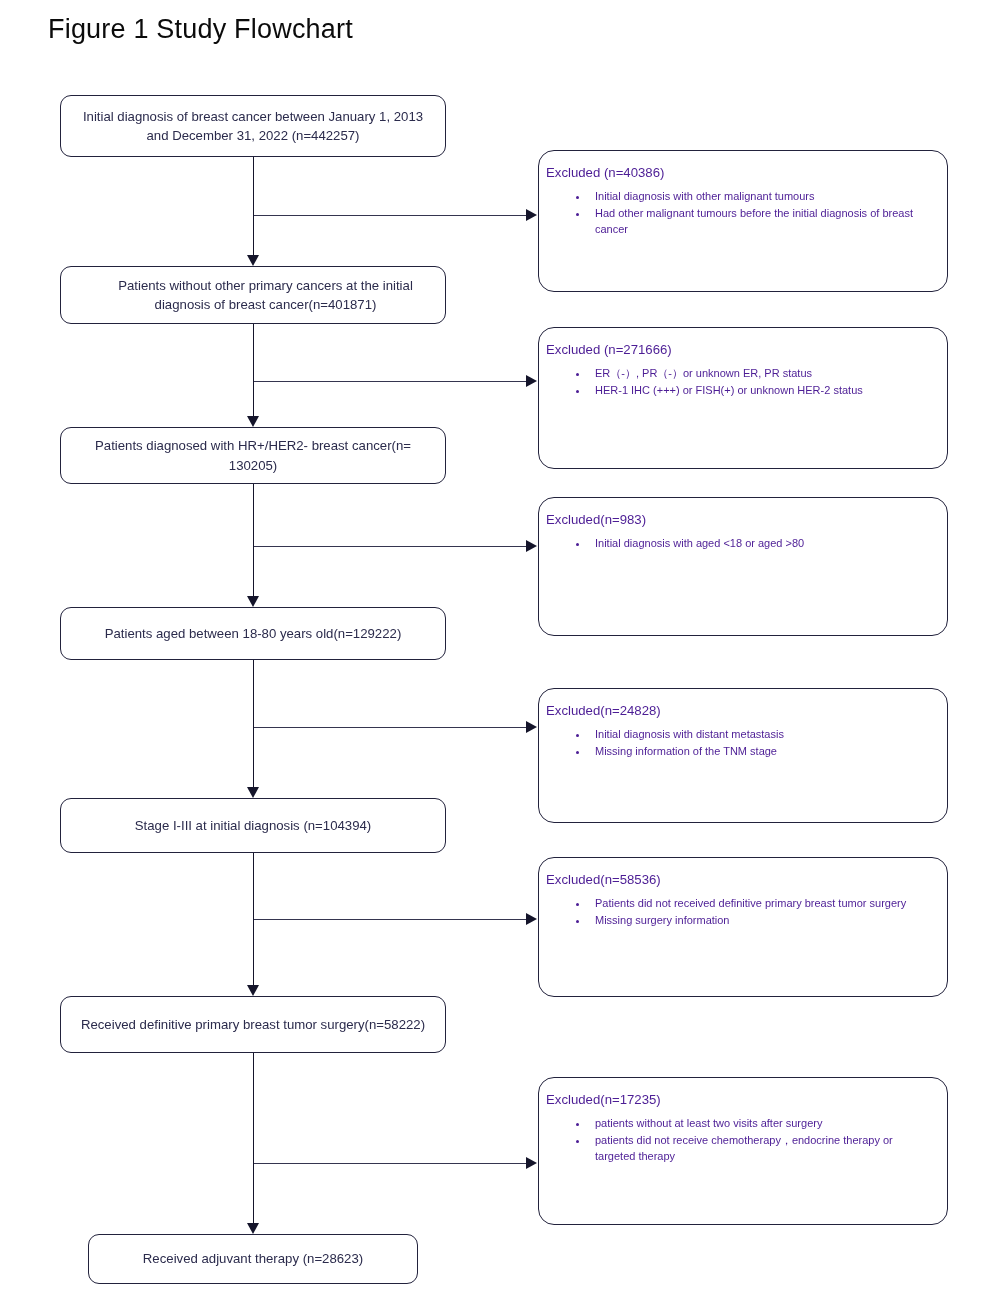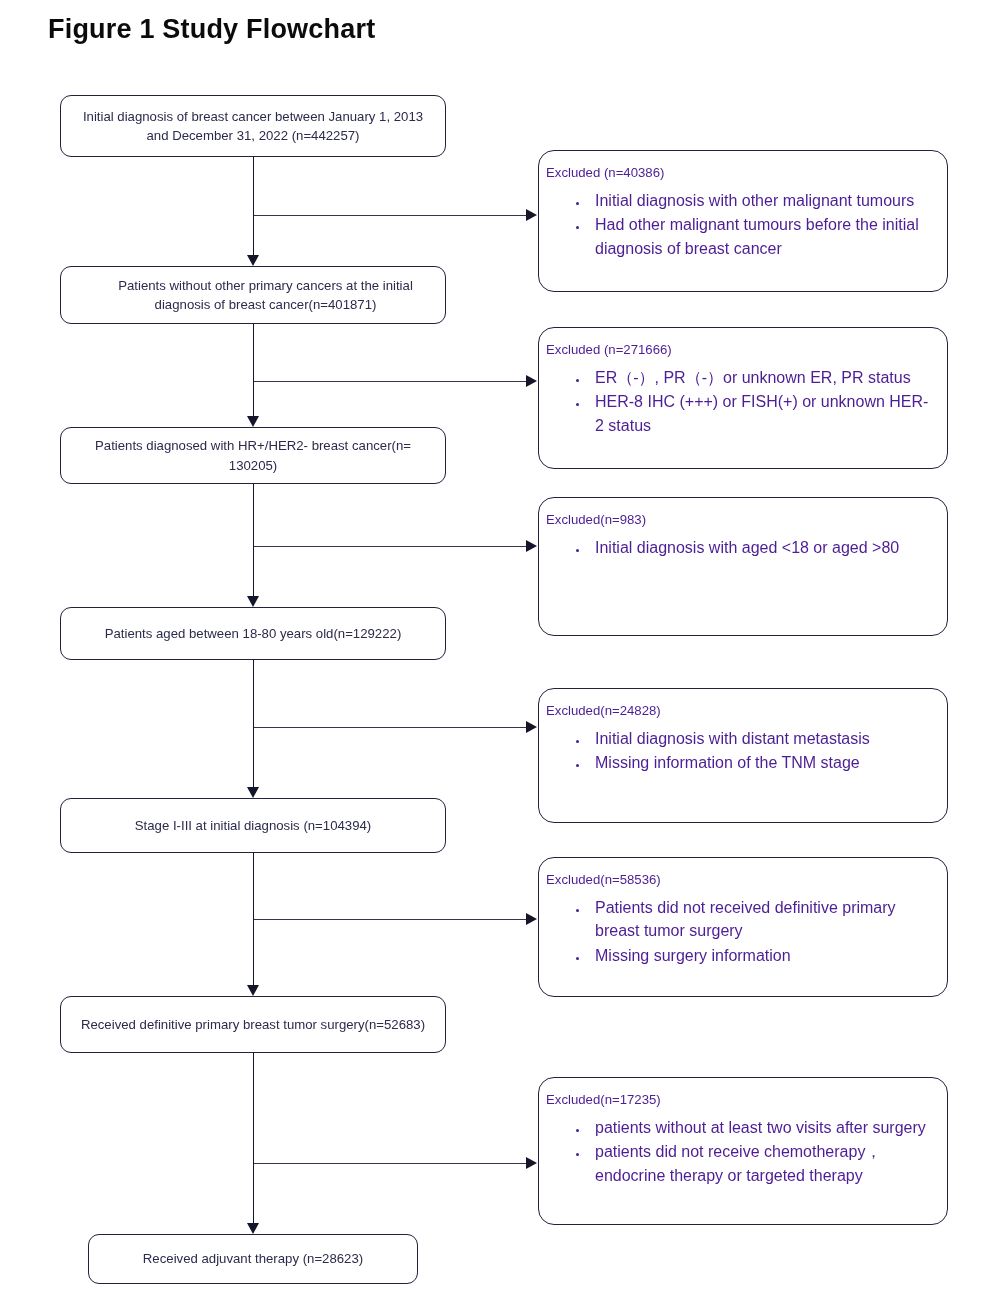--- a/index.html
+++ b/index.html
@@ -9,21 +9,21 @@
     font-family:"Liberation Sans","DejaVu Sans",sans-serif;
     color:#2b2b4c;
     position:relative;
     overflow:hidden;
     -webkit-font-smoothing:antialiased;
   }
   #figure-title{
     position:absolute;
     left:48px; top:14px;
     font-size:27px;
-    font-weight:bold;
+    font-weight:normal;
     color:#0b0b0b;
     letter-spacing:0.2px;
     font-family:"Liberation Sans","DejaVu Sans",sans-serif;
   }
 
   .flow-canvas{position:absolute;left:0;top:0;width:992px;height:1304px;border-radius:24px;}
 
   
   .node{
     position:absolute;
@@ -60,21 +60,21 @@
     margin:0 0 6px 0;
     padding-left:1px;
     white-space:nowrap;
   }
   .excl ul{
     margin:8px 0 0 0;
     padding-left:44px;
     list-style:disc;
   }
   .excl ul li{
-    font-size:16px;
+    font-size:11px;
     line-height:1.45;
     margin-bottom:1px;
     padding-left:6px;
   }
   .excl ul li::marker{font-size:11px;}
 
   
   .vline{
     position:absolute;
     width:0;
@@ -121,40 +121,40 @@
 
   <div class="node" style="left:60px; top:607px; width:386px; height:53px;">
     <span class="node-text">Patients aged between 18-80 years old(n=129222)</span>
   </div>
 
   <div class="node" style="left:60px; top:798px; width:386px; height:55px;">
     <span class="node-text">Stage I-III at initial diagnosis (n=104394)</span>
   </div>
 
   <div class="node" style="left:60px; top:996px; width:386px; height:57px;">
-    <span class="node-text">Received definitive primary breast tumor surgery(n=52683)</span>
+    <span class="node-text">Received definitive primary breast tumor surgery(n=58222)</span>
   </div>
 
   <div class="node" style="left:88px; top:1234px; width:330px; height:50px;text-align:center;">
     <span class="node-text">Received adjuvant therapy  (n=28623)</span>
   </div>
 
   <div class="excl" style="left:538px; top:150px; width:410px; height:142px;">
     <span class="excl-head">Excluded (n=40386)</span>
     <ul>
       <li>Initial diagnosis with other malignant tumours</li>
       <li>Had other malignant tumours before the initial diagnosis of breast cancer</li>
     </ul>
   </div>
 
   <div class="excl" style="left:538px; top:327px; width:410px; height:142px;">
     <span class="excl-head">Excluded (n=271666)</span>
     <ul>
       <li>ER（-）, PR（-）or unknown ER, PR status</li>
-      <li>HER-8 IHC (+++) or FISH(+) or unknown HER-2 status</li>
+      <li>HER-1 IHC (+++) or FISH(+) or unknown HER-2 status</li>
     </ul>
   </div>
 
   <div class="excl" style="left:538px; top:497px; width:410px; height:139px;">
     <span class="excl-head">Excluded(n=983)</span>
     <ul>
       <li>Initial diagnosis with aged &lt;18 or aged &gt;80</li>
     </ul>
   </div>
 

